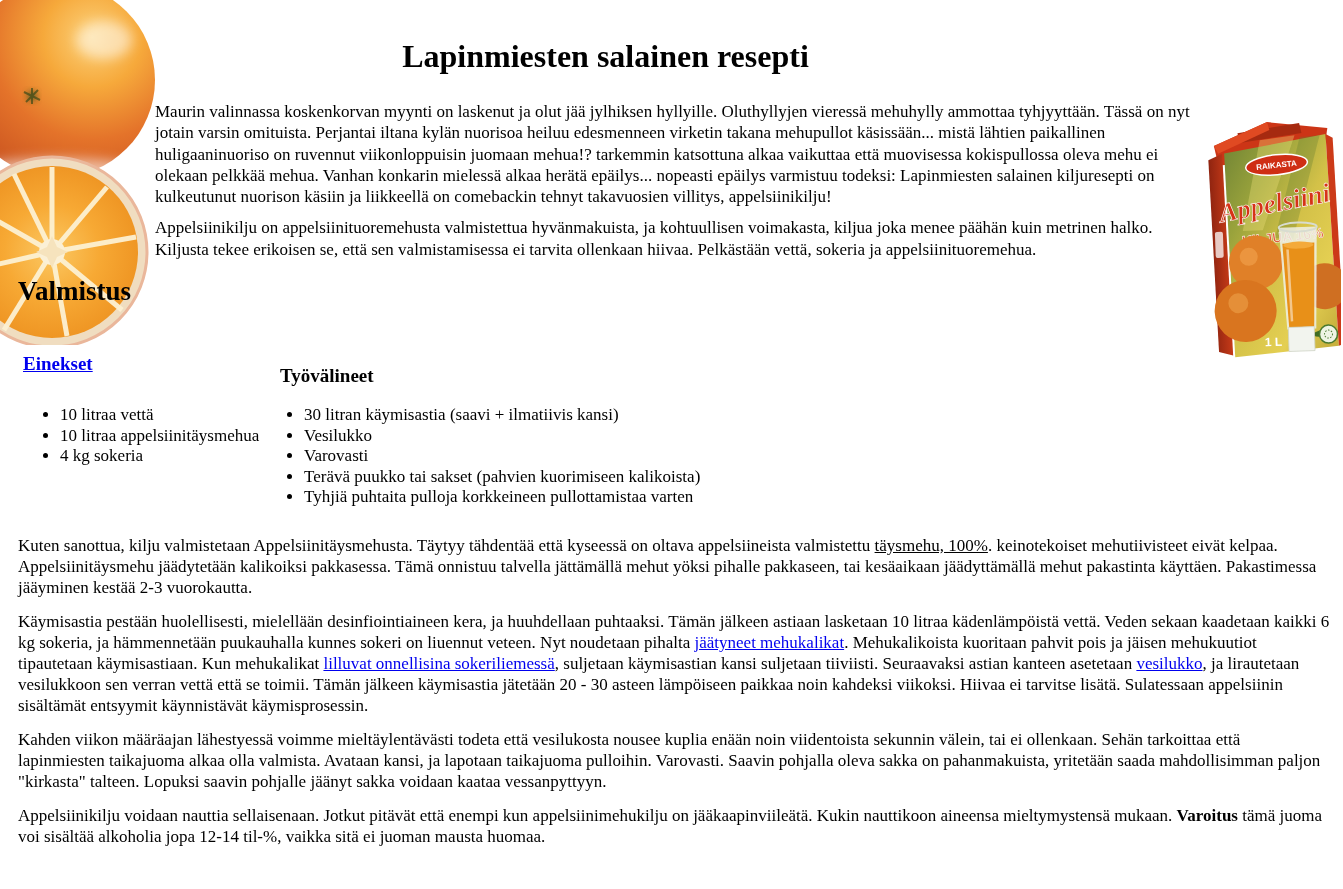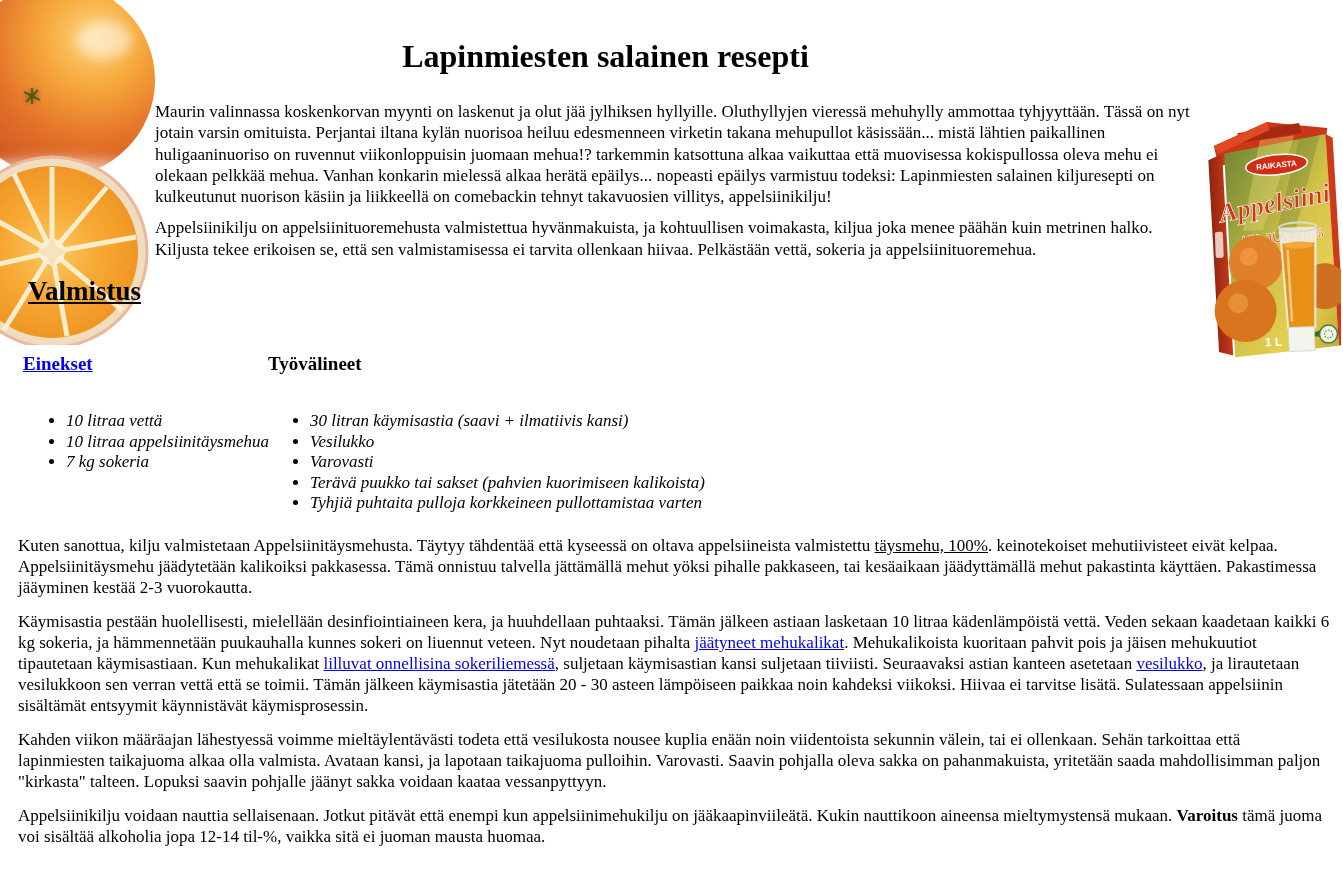--- a/index.html
+++ b/index.html
@@ -19,32 +19,32 @@
     left: 0; top: 38px; width: 1211px; text-align: center;
     font-size: 32px; font-weight: bold; margin: 0; z-index: 2;
   }
 
   
   #intro { left: 155px; top: 101px; width: 1036px; z-index: 2; }
   #intro p { margin: 0 0 10px 0; line-height: 21.3px; }
 
   
   #valmistus-heading {
-    left: 28px; top: 276px; font-size: 27px; font-weight: bold; margin: 0; z-index: 3; text-decoration: underline;
+    left: 18px; top: 276px; font-size: 27px; font-weight: bold; margin: 0; z-index: 3;
   }
   #einekset-link {
     left: 23px; top: 353px; font-size: 19px; font-weight: bold;
     color: #0000ee; text-decoration: underline; z-index: 3;
   }
   #tyovalineet-heading {
-    left: 268px; top: 353px; font-size: 19px; font-weight: bold; margin: 0; z-index: 3;
-  }
-
-  
-  ul.ing { margin: 16px; padding-left: 22px; line-height: 20.6px; z-index: 2; font-style: italic; }
+    left: 268px; top: 353px; font-size: 19px; font-weight: bold; margin: 12px; z-index: 3;
+  }
+
+  
+  ul.ing { margin: 10px; padding-left: 22px; line-height: 20.6px; z-index: 2; }
   #einekset-list { left: 28px; top: 395px; width: 250px; }
   #tyovalineet-list { left: 272px; top: 395px; width: 470px; }
 
   
   #bottom-text { left: 18px; top: 535px; width: 1316px; z-index: 2; }
   #bottom-text p { margin: 0 4px 13px 0; line-height: 21px; }
   #bottom-text a { color: #0000ee; text-decoration: underline; }
   .u { text-decoration: underline; }
   .bold { font-weight: bold; }
 
@@ -184,21 +184,21 @@
   <p>Appelsiinikilju on appelsiinituoremehusta valmistettua hyvänmakuista, ja kohtuullisen voimakasta, kiljua joka menee päähän kuin metrinen halko. Kiljusta tekee erikoisen se, että sen valmistamisessa ei tarvita ollenkaan hiivaa. Pelkästään vettä, sokeria ja appelsiinituoremehua.</p>
 </div>
 
 <h2 class="abs" id="valmistus-heading">Valmistus</h2>
 <a class="abs" id="einekset-link" href="#">Einekset</a>
 <h3 class="abs" id="tyovalineet-heading">Työvälineet</h3>
 
 <ul class="abs ing" id="einekset-list">
   <li>10 litraa vettä</li>
   <li>10 litraa appelsiinitäysmehua</li>
-  <li>7 kg sokeria</li>
+  <li>4 kg sokeria</li>
 </ul>
 
 <ul class="abs ing" id="tyovalineet-list">
   <li>30 litran käymisastia (saavi + ilmatiivis kansi)</li>
   <li>Vesilukko</li>
   <li>Varovasti</li>
   <li>Terävä puukko tai sakset (pahvien kuorimiseen kalikoista)</li>
   <li>Tyhjiä puhtaita pulloja korkkeineen pullottamistaa varten</li>
 </ul>
 

